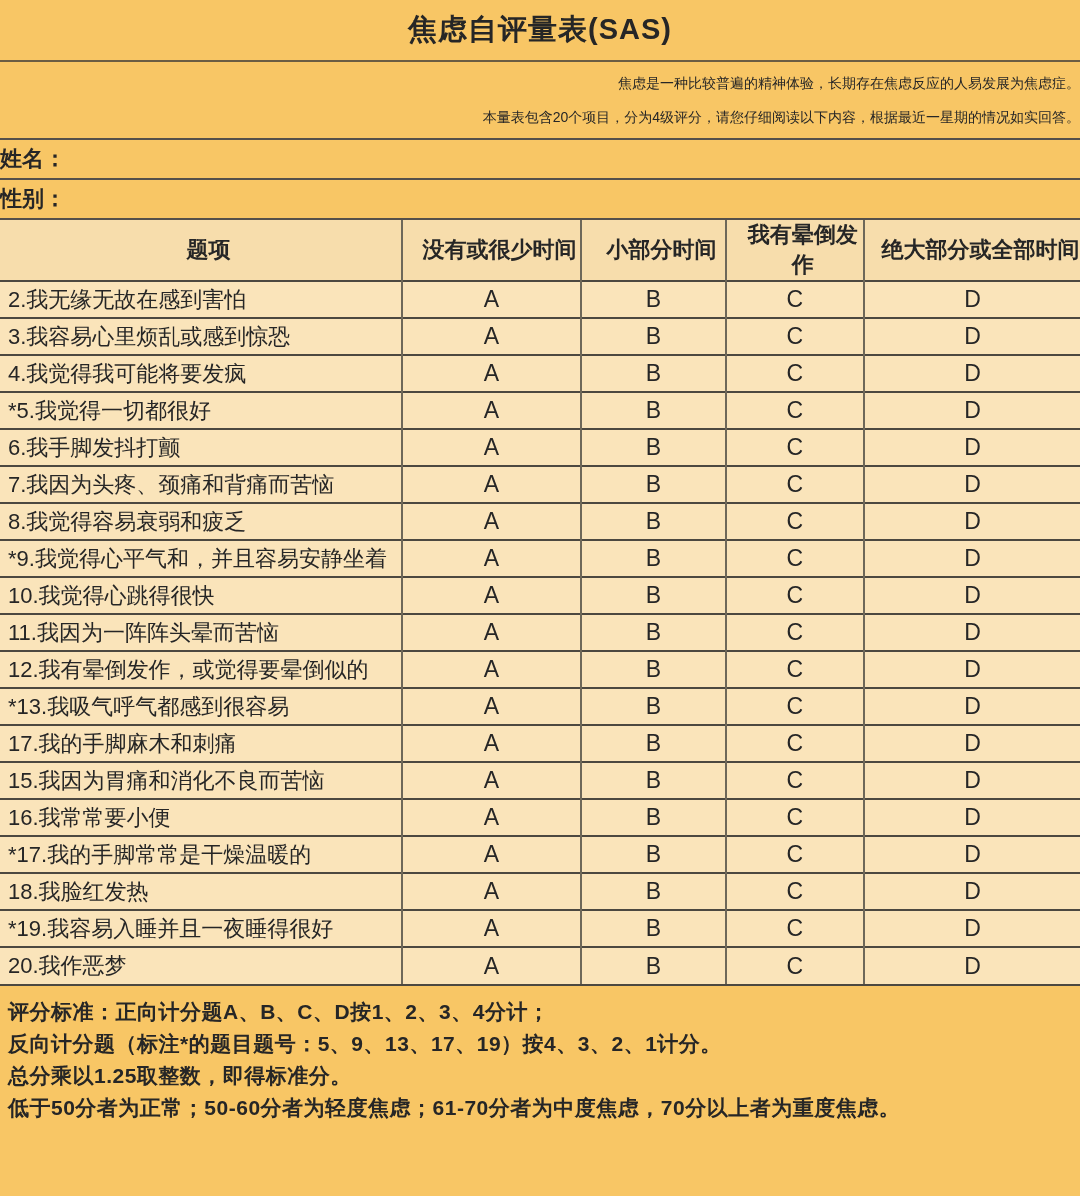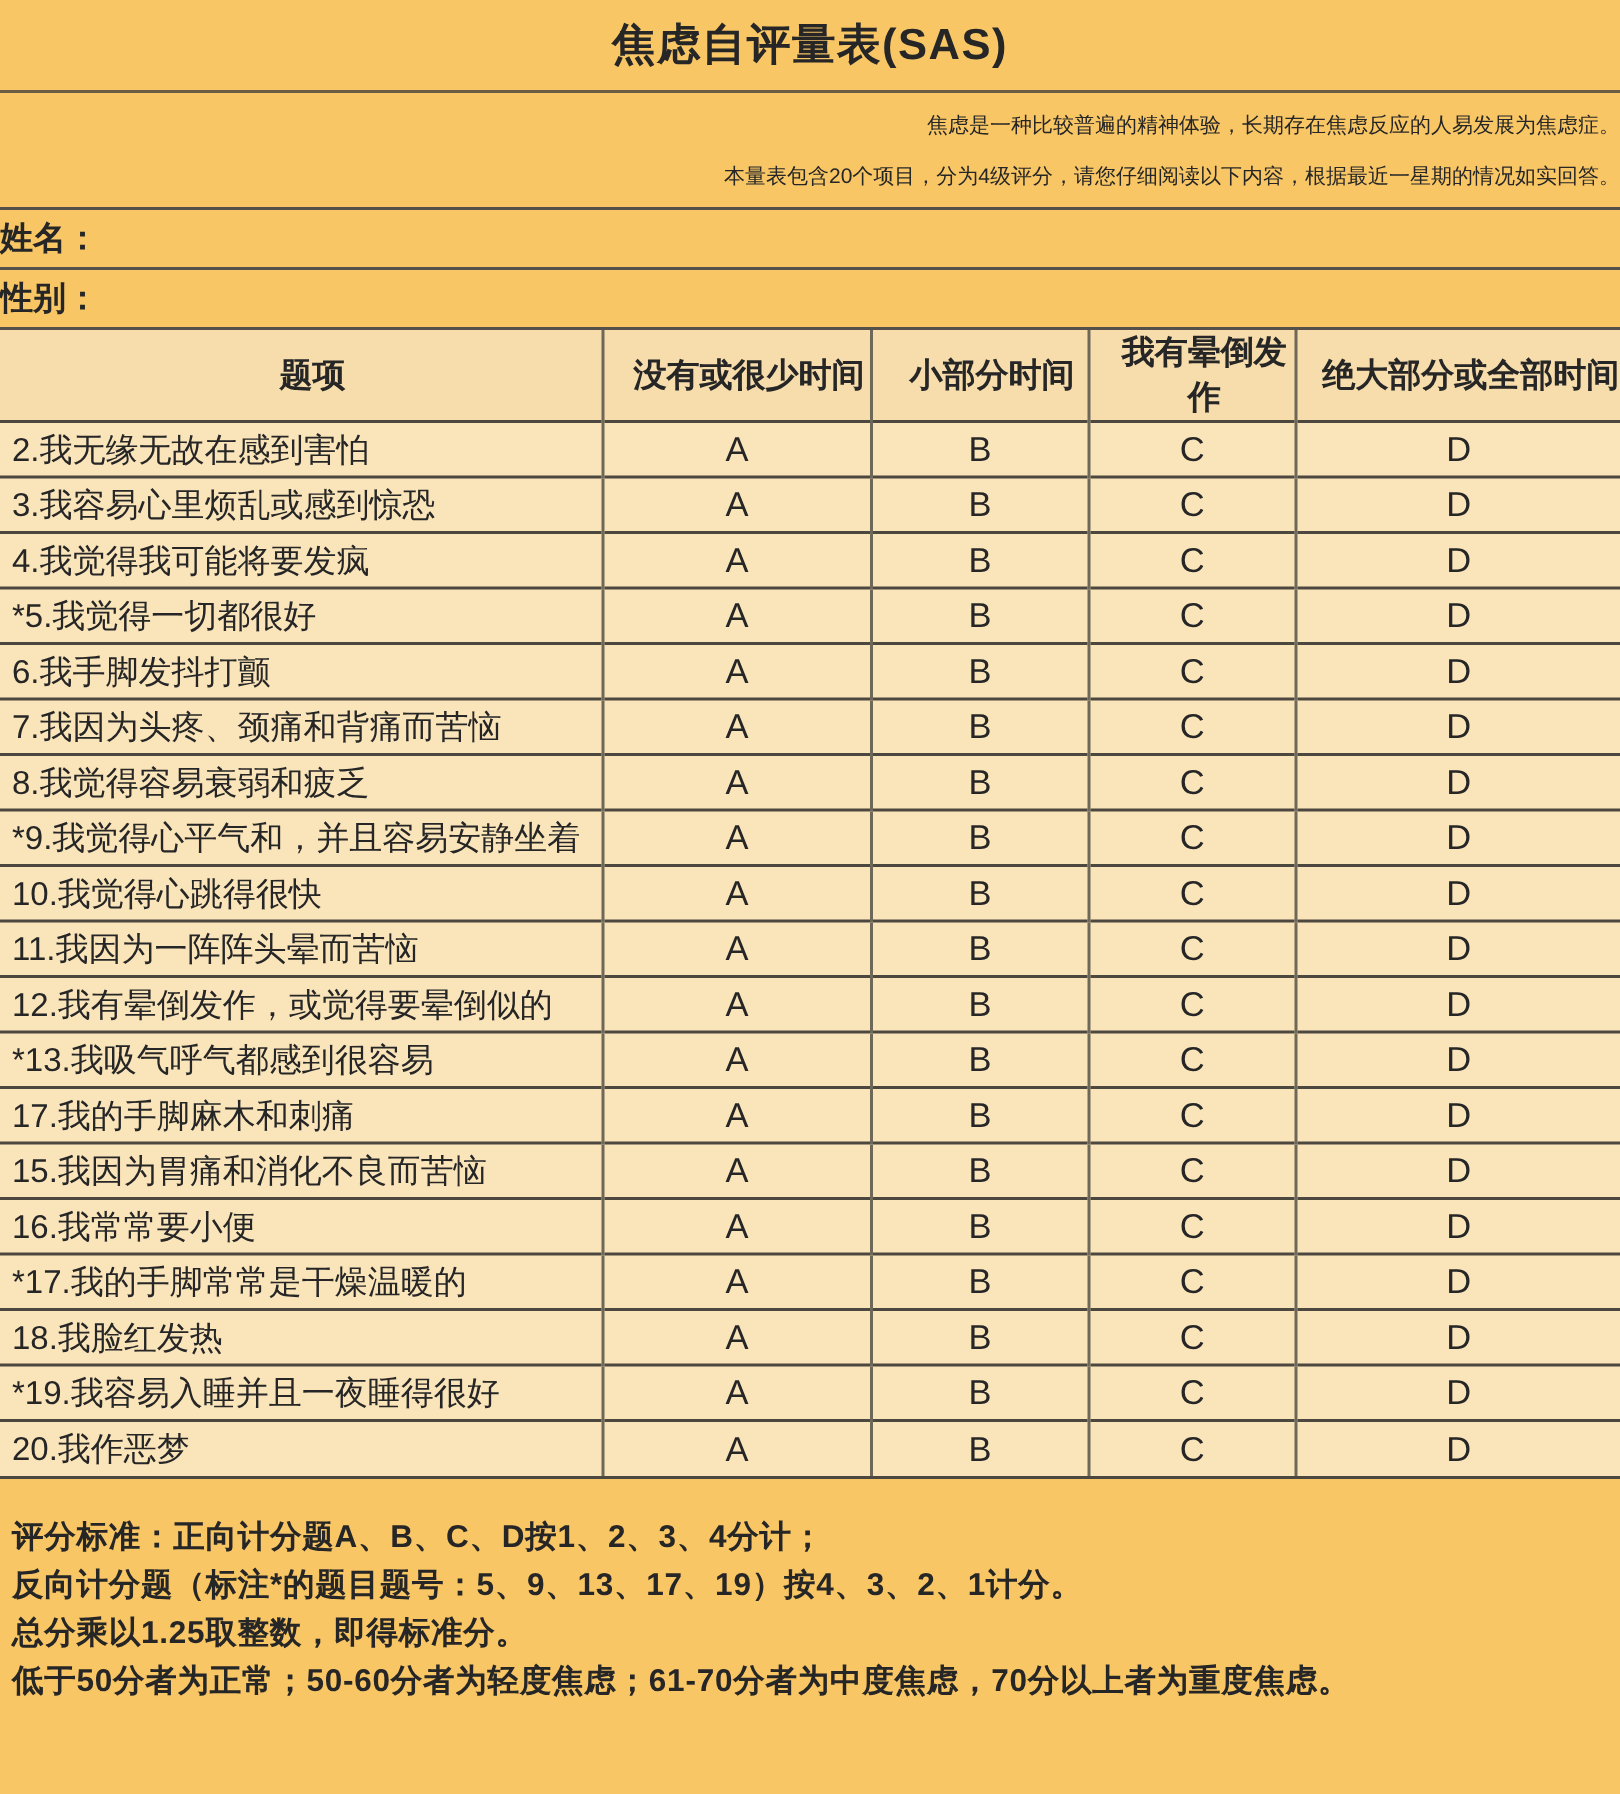--- a/index.html
+++ b/index.html
@@ -89,21 +89,21 @@
   col.c-item{width:37.2%;}
   col.c-a{width:16.6%;}
   col.c-b{width:13.4%;}
   col.c-c{width:12.8%;}
   col.c-d{width:20%;}
 
   .footer{
     background:var(--orange);
     border-top:2px solid var(--line-dark);
     flex:1 1 auto;
-    padding:23px 8px 0 8px;
+    padding:10px 8px 0 8px;
   }
   .footer div{
     font-size:21px;
     font-weight:700;
     line-height:32px;
     letter-spacing:0.5px;
   }
 </style>
 </head>
 <body>

